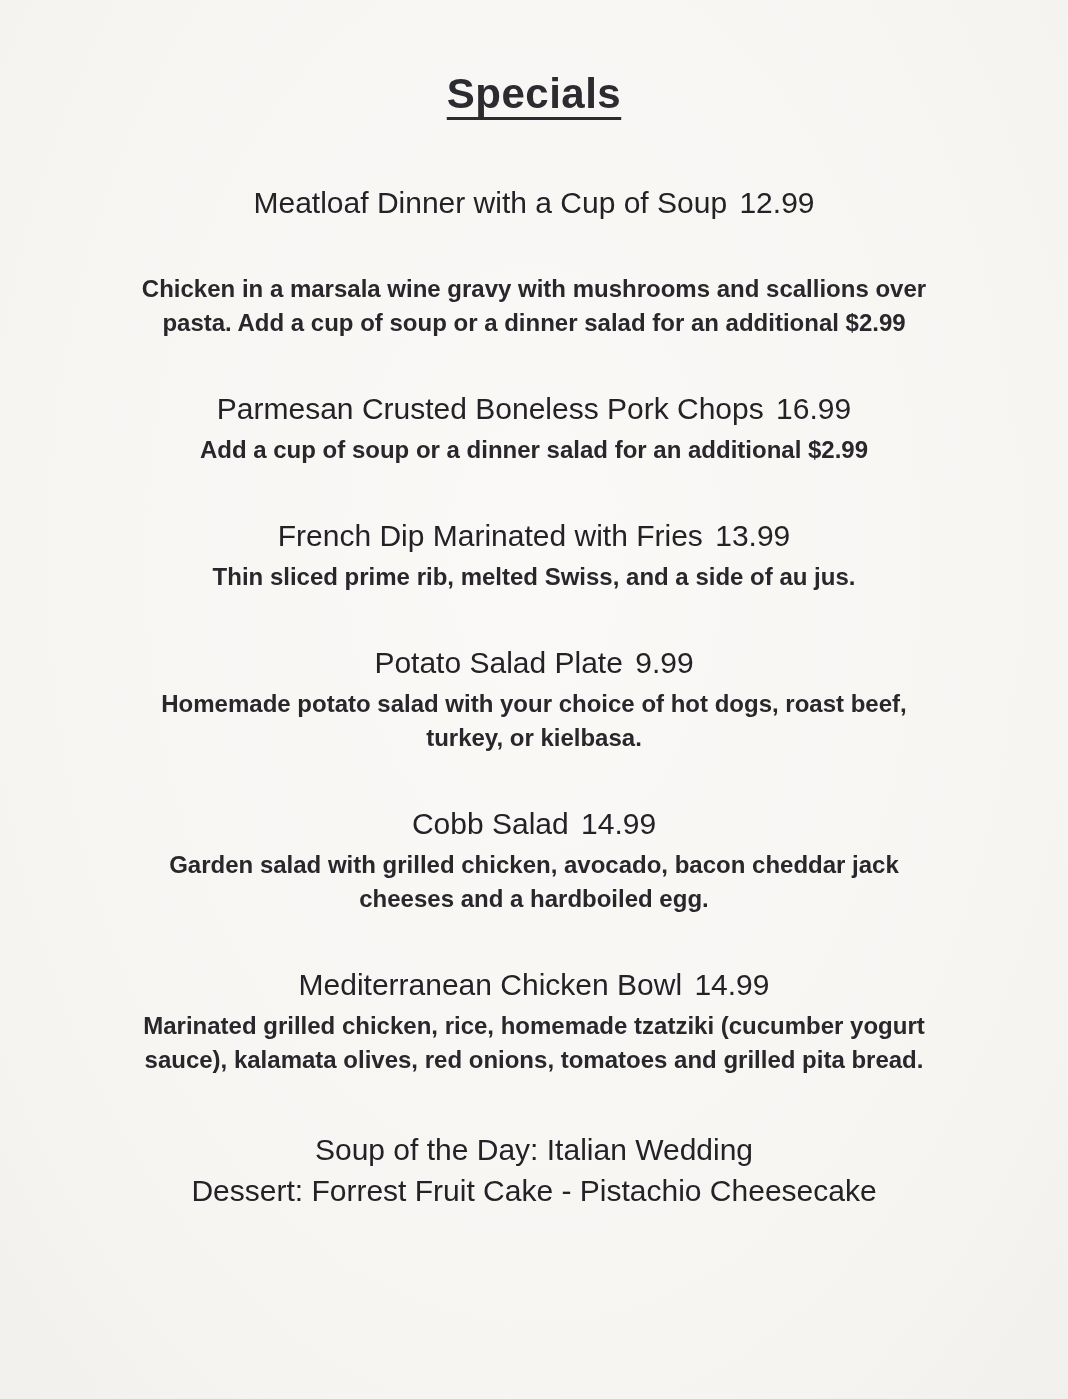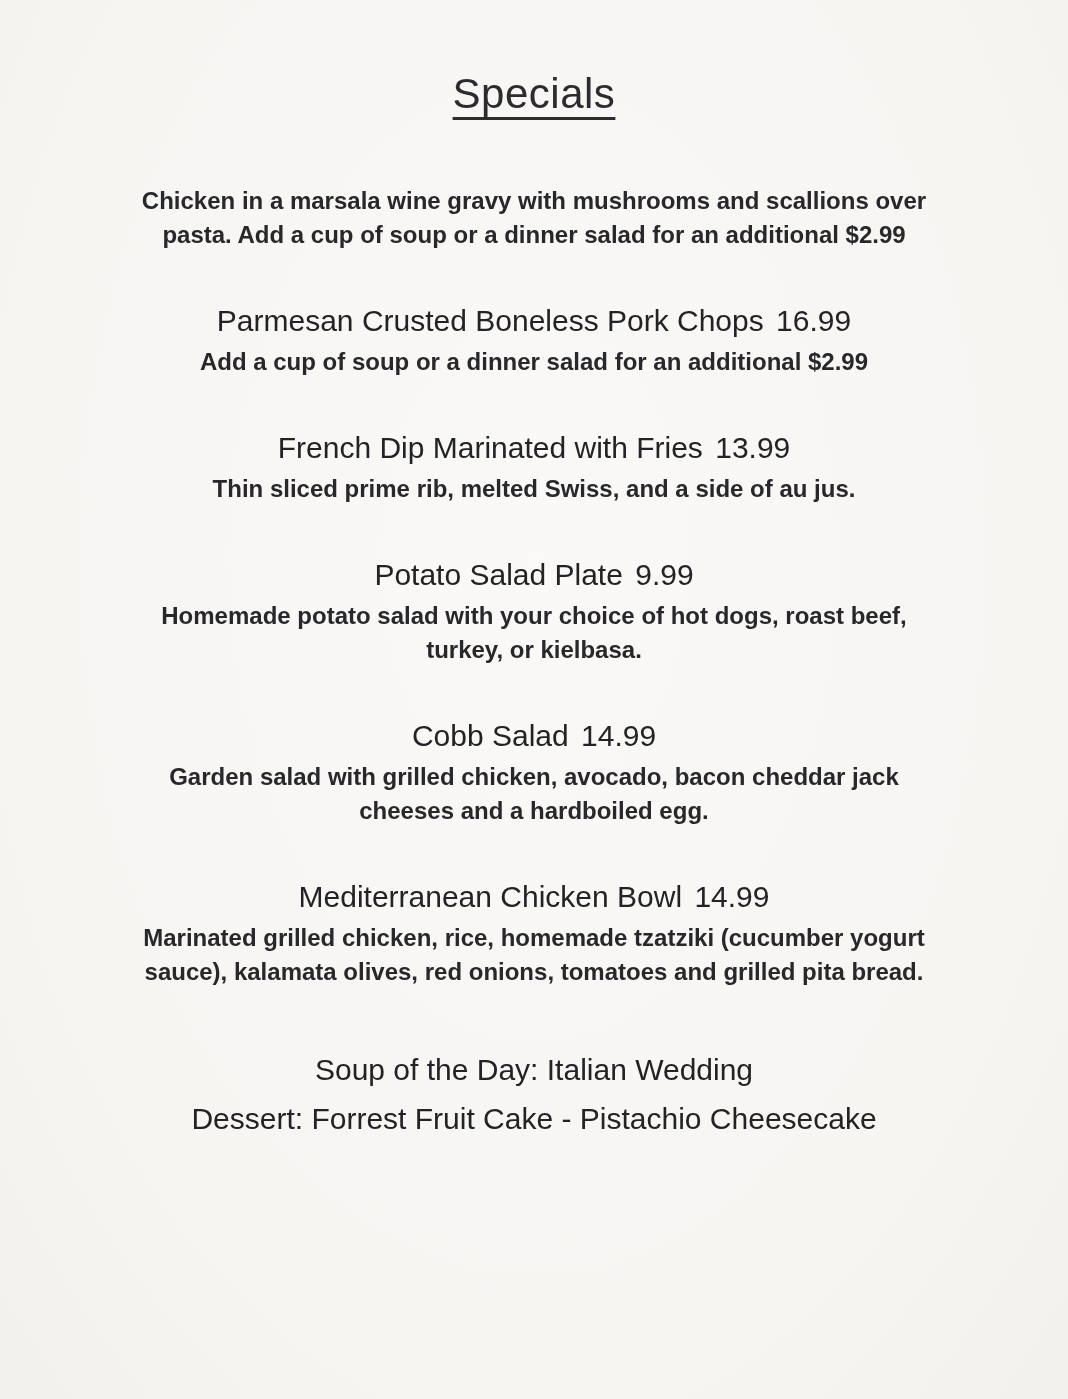--- a/index.html
+++ b/index.html
@@ -18,21 +18,21 @@
     width: 100%;
     height: 100%;
     box-sizing: border-box;
     padding-top: 70px;
     text-align: center;
     display: flex;
     flex-direction: column;
   }
   .title {
     font-size: 42px;
-    font-weight: 400;
+    font-weight: 700;
     letter-spacing: 0.5px;
     margin: 0;
     text-decoration: underline;
     text-decoration-thickness: 3px;
     text-underline-offset: 9px;
     color: #2b2b30;
   }
   .items {
     margin-top: 8px;
   }
@@ -63,32 +63,38 @@
     display: none;
     margin: 0;
   }
   .footer-specials {
     margin-top: 52px;
   }
   .footer-line {
     font-size: 30px;
     line-height: 41px;
     color: #232327;
-    margin-top: 8px;
   }
 </style>
 </head>
 <body>
 
 <div class="page">
 
   <h1 class="title">Specials</h1>
 
   <section class="items">
 
+    <div class="item">
+      <div class="item-title">
+        <span>Meatloaf Dinner with a Cup of Soup</span>
+        <span class="item-price">12.99</span>
+      </div>
+
+    </div>
 
     <div class="item">
       <p class="item-desc">Chicken in a marsala wine gravy with mushrooms and scallions over pasta. Add a cup of soup or a dinner salad for an additional $2.99</p>
     </div>
 
     <div class="item">
       <div class="item-title">
         <span>Parmesan Crusted Boneless Pork Chops</span>
         <span class="item-price">16.99</span>
       </div>

